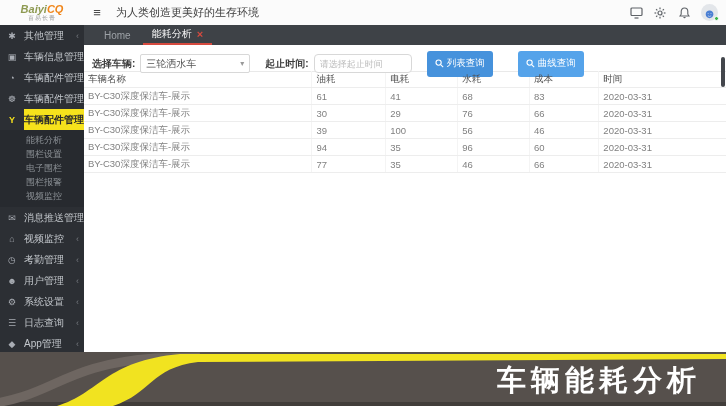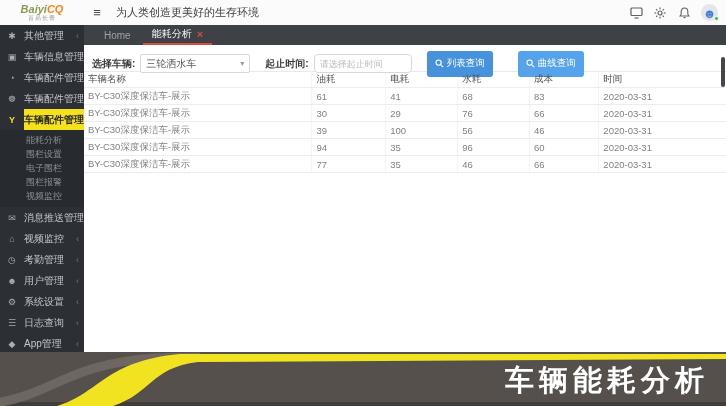--- a/index.html
+++ b/index.html
@@ -53,21 +53,21 @@
 
   table { width:100%; border-collapse:collapse; border-top:1px solid #e9e9e9; }
   th,td { height:17px; padding:0 0 0 4px; text-align:left; font-weight:normal; border-bottom:1px solid #ededed; border-right:1px solid #f4f4f4; font-size:9.5px; color:#808080; white-space:nowrap; }
   th { color:#4f4f4f; height:16px; }
   th:last-child, td:last-child { border-right:none; }
   .scroll-thumb { position:absolute; right:1px; top:32px; width:4px; height:30px; background:#43464c; border-radius:2px; cursor:pointer; }
 
   
   .banner { position:relative; height:54px; flex:0 0 54px; overflow:hidden; background:#56504c; }
   .banner svg { position:absolute; inset:0; }
-  .banner-title { position:absolute; right:17px; top:50%; transform:translateY(-46%); font-size:29px; font-weight:bold; color:#fff; letter-spacing:5px; white-space:nowrap; }
+  .banner-title { position:absolute; right:25px; top:50%; transform:translateY(-46%); font-size:29px; font-weight:bold; color:#fff; letter-spacing:5px; white-space:nowrap; }
 </style>
 </head>
 <body>
 
 <div class="app">
 
   <div class="header">
     <div class="logo">
       <div class="logo-line"><span>Baiyi</span><span class="logo-accent">CQ</span></div>
       <div class="logo-sub">百易长青</div>

